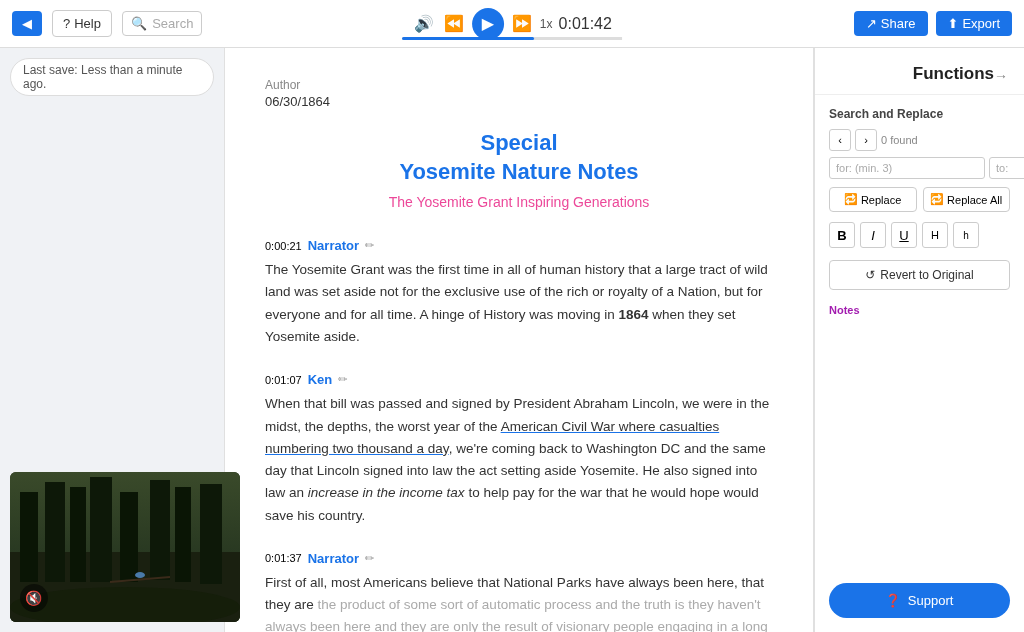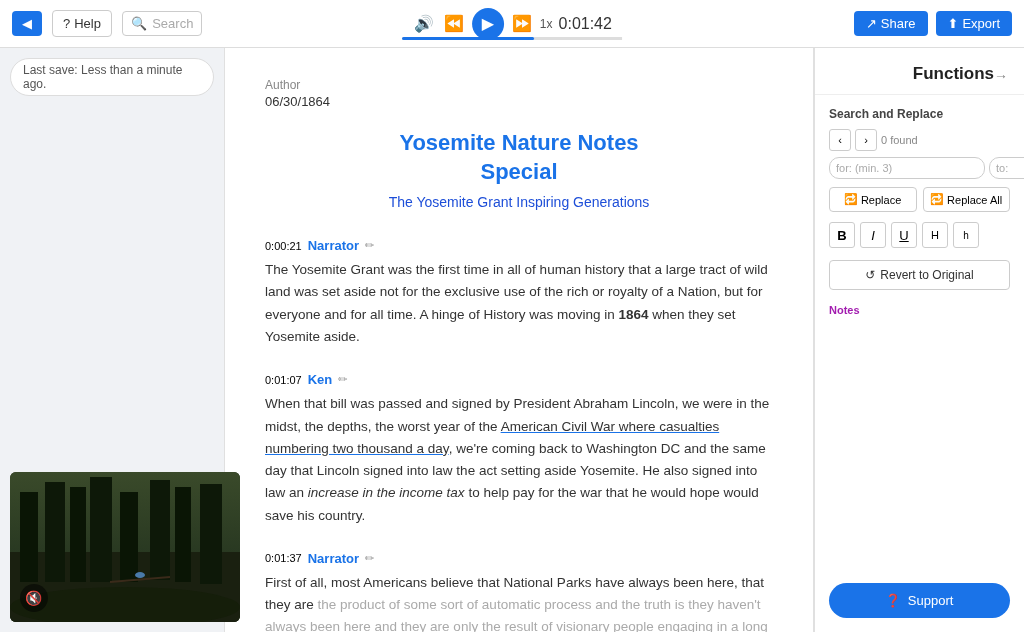--- a/index.html
+++ b/index.html
@@ -30,21 +30,21 @@
     .save-badge { background: #fff; border: 1px solid #ddd; border-radius: 20px; padding: 4px 12px; font-size: 12px; color: #555; width: fit-content; }
     .video-thumb { width: 230px; height: 150px; background: #2a2a2a; border-radius: 6px; overflow: hidden; margin-top: auto; position: relative; }
     .video-thumb-img { width: 100%; height: 100%; background: linear-gradient(160deg, #3a3a2a 0%, #1a2a1a 40%, #2a3a1a 70%, #4a4a2a 100%); }
     .video-overlay-icon { position: absolute; left: 10px; bottom: 10px; background: rgba(0,0,0,0.5); border-radius: 50%; width: 28px; height: 28px; display: flex; align-items: center; justify-content: center; color: #fff; font-size: 14px; }
 
     
     .center-panel { flex: 1; background: #fff; overflow-y: auto; border-left: 1px solid #e0e0e0; border-right: 1px solid #e0e0e0; padding: 30px 40px; }
     .doc-author-label { font-size: 12px; color: #888; margin-bottom: 2px; }
     .doc-author-date { font-size: 13px; color: #333; margin-bottom: 20px; }
     .doc-title { text-align: center; color: #1a73e8; font-size: 22px; font-weight: 700; line-height: 1.3; margin-bottom: 8px; }
-    .doc-subtitle { text-align: center; color: #1d4ed8; font-size: 14px; margin-bottom: 28px; }
+    .doc-subtitle { text-align: center; color: #ec4899; font-size: 14px; margin-bottom: 28px; }
     .transcript-block { margin-bottom: 24px; }
     .ts-line { display: flex; align-items: center; gap: 6px; margin-bottom: 6px; }
     .ts-time { color: #000000; font-size: 11px; font-weight: 500; cursor: pointer; }
     .ts-speaker { color: #1a73e8; font-size: 13px; font-weight: 600; }
     .ts-speaker-edit { color: #888; font-size: 11px; cursor: pointer; }
     .ts-text { font-size: 13.5px; color: #333; line-height: 1.65; }
     .ts-text .highlight-underline { text-decoration: underline; text-decoration-color: #1a73e8; }
     .ts-text .strikethrough-gray { color: #aaa; }
     .ts-text .italic-text { font-style: italic; }
 
@@ -53,21 +53,21 @@
     .functions-header { display: flex; align-items: center; justify-content: flex-end; padding: 16px 16px 10px; border-bottom: 1px solid #eee; }
     .functions-title { font-size: 17px; font-weight: 700; color: #222; }
     .functions-arrow { color: #888; font-size: 14px; cursor: pointer; }
 
     .functions-body { padding: 12px 14px; flex: 1; overflow-y: auto; }
     .section-title { font-size: 12px; font-weight: 600; color: #444; margin-bottom: 8px; }
     .search-replace-row { display: flex; align-items: center; gap: 4px; margin-bottom: 6px; }
     .sr-nav-btn { background: #fff; border: 1px solid #ccc; border-radius: 3px; width: 22px; height: 22px; cursor: pointer; font-size: 11px; display: flex; align-items: center; justify-content: center; }
     .sr-count { font-size: 11px; color: #888; }
     .sr-inputs { display: flex; gap: 4px; margin-bottom: 8px; }
-    .sr-input { flex: 1; border: 1px solid #ccc; border-radius: 10px; padding: 4px 6px; font-size: 11px; color: #333; }
+    .sr-input { flex: 1; border: 1px solid #ccc; border-radius: 3px; padding: 4px 6px; font-size: 11px; color: #333; }
     .sr-input::placeholder { color: #aaa; }
     .replace-btns { display: flex; gap: 6px; margin-bottom: 10px; }
     .btn-replace { flex: 1; background: #fff; border: 1px solid #ccc; border-radius: 4px; padding: 5px; font-size: 11px; cursor: pointer; display: flex; align-items: center; justify-content: center; gap: 3px; }
     .format-btns { display: flex; gap: 5px; margin-bottom: 12px; flex-wrap: wrap; }
     .fmt-btn { background: #fff; border: 1px solid #ccc; border-radius: 3px; width: 26px; height: 26px; cursor: pointer; font-size: 13px; display: flex; align-items: center; justify-content: center; }
     .btn-revert { width: 100%; background: #fff; border: 1px solid #ccc; border-radius: 4px; padding: 7px; font-size: 12px; cursor: pointer; display: flex; align-items: center; justify-content: center; gap: 5px; color: #333; margin-bottom: 14px; }
     .notes-section { }
     .notes-title { font-size: 11px; font-weight: 700; color: #a21caf; margin-bottom: 10px; }
     .notes-list { list-style: disc; padding-left: 16px; }
     .notes-list li { font-size: 12px; color: #444; margin-bottom: 8px; line-height: 1.4; }
@@ -154,22 +154,22 @@
       </div>
       <div class="video-overlay-icon">🔇</div>
     </div>
   </div>
 
   <div class="center-panel">
     <div class="doc-author-label">Author</div>
     <div class="doc-author-date">06/30/1864</div>
 
     <div class="doc-title">
+      <div>Special</div>
       <div>Yosemite Nature Notes</div>
-      <div>Special</div>
     </div>
     <div class="doc-subtitle">The Yosemite Grant Inspiring Generations</div>
 
     <div class="transcript-block">
       <div class="ts-line">
         <span class="ts-time">0:00:21</span>
         <span class="ts-speaker">Narrator</span>
         <span class="ts-speaker-edit">✏</span>
       </div>
       <div class="ts-text">

